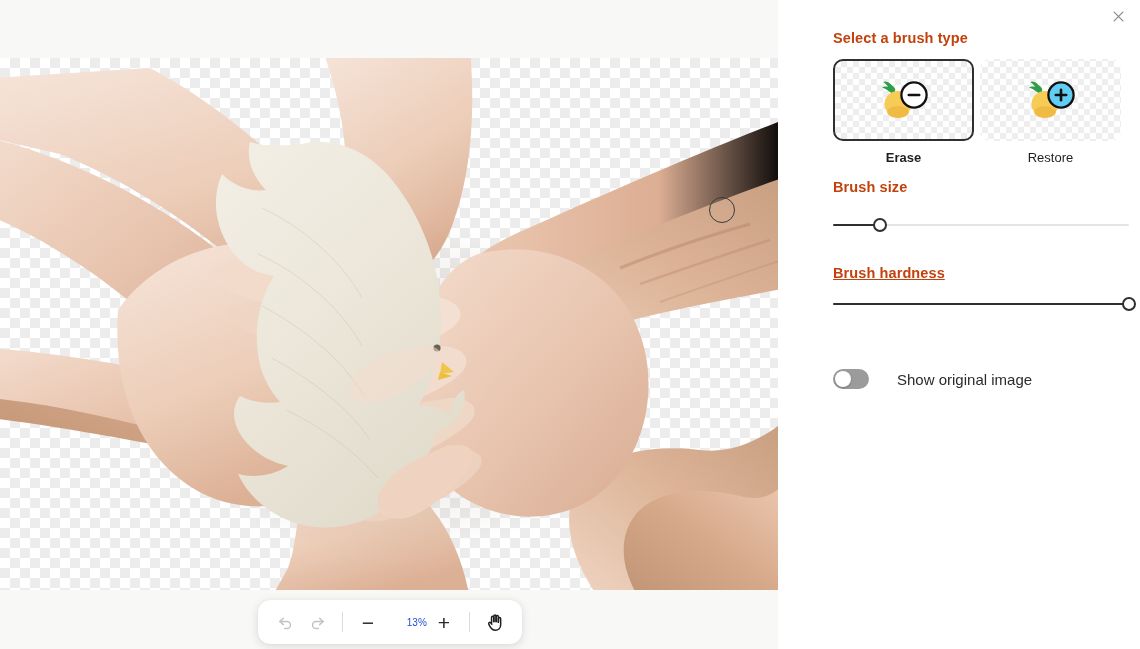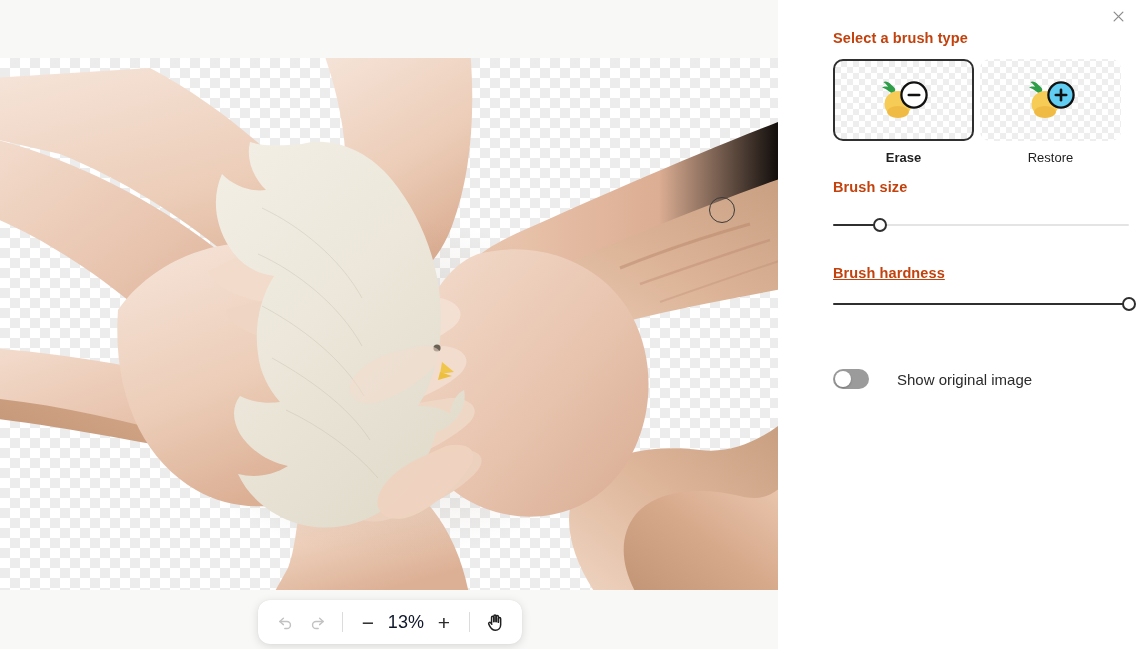--- a/index.html
+++ b/index.html
@@ -96,24 +96,24 @@
   }
   .tb-btn svg { display:block; }
   .tb-divider {
     width: 1px;
     height: 20px;
     background: #dcdcdc;
     margin: 0 8px;
     flex: none;
   }
   #zoom-level {
-    font-size: 18px;
-    color: #0f172a;
+    font-size: 10px;
+    color: #1d4ed8;
     min-width: 42px;
-    text-align: center;
+    text-align: right;
     letter-spacing: 0.1px;
     user-select: none;
   }
   .tb-sign {
     font-size: 21px;
     line-height: 1;
     color: #2b2b2b;
     font-weight: 400;
   }
 

